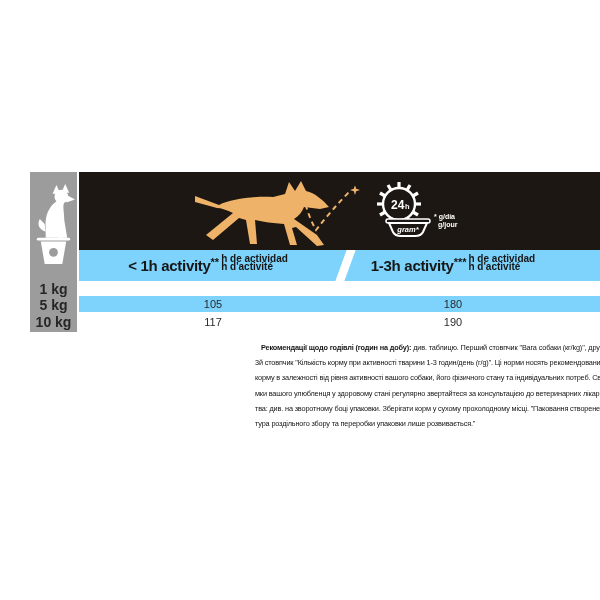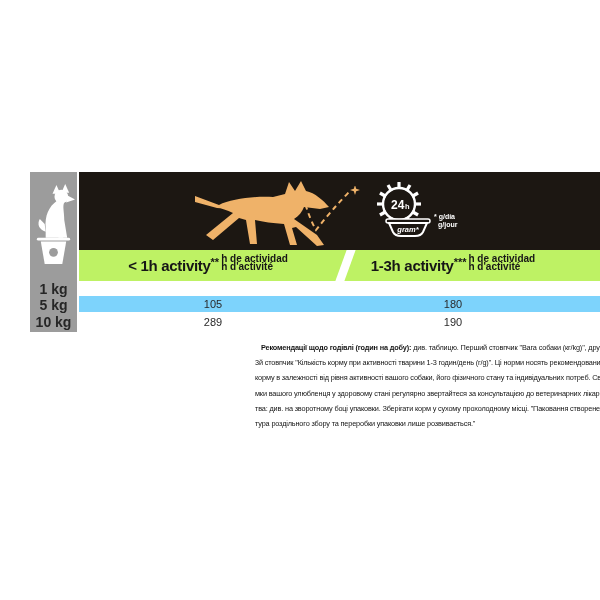--- a/index.html
+++ b/index.html
@@ -16,21 +16,21 @@
   
   .band-black{position:absolute;left:79px;top:172px;width:521px;height:78px;background:#1c1712;padding-left:6px;}
   .band-black .dog{position:absolute;left:112px;top:6px;}
   .band-black .traj{position:absolute;left:218px;top:14px;}
   .band-black .clock{position:absolute;left:296px;top:8px;}
   .band-black .bowl{position:absolute;left:306px;top:46px;}
   .units{position:absolute;left:355px;top:41px;color:#ffffff;font-size:7px;font-weight:700;
          line-height:8px;}
   .units .u2{padding-left:4px;}
   
-  .band-orange{position:absolute;left:79px;top:250px;width:521px;height:31px;background:#bef264;}
+  .band-orange{position:absolute;left:79px;top:250px;width:521px;height:31px;background:#7dd3fc;}
   .hdr{position:absolute;top:0;height:31px;display:flex;align-items:center;justify-content:center;}
   .hdr1{left:0;width:258px;}
   .hdr2{left:252px;width:244px;}
   .hdr-main{font-weight:700;font-size:15px;color:#161616;letter-spacing:-0.3px;white-space:nowrap;}
   .stars{font-weight:700;font-size:11px;color:#161616;position:relative;top:-4px;}
   .hdr-sub{display:flex;flex-direction:column;font-size:10px;font-weight:700;color:#161616;
            line-height:8px;margin-left:2px;margin-top:-6px;white-space:nowrap;}
   .slash{position:absolute;left:262px;top:0;width:9px;height:31px;background:#ffffff;
          transform:skewX(-20deg);}
   
@@ -144,21 +144,21 @@
         <span>h d'activité</span>
       </span>
     </div>
   </div>
 
   <div class="trow r1">
     <span class="cell c0">105</span>
     <span class="cell c1">180</span>
   </div>
   <div class="trow r2">
-    <span class="cell c0">289</span>
+    <span class="cell c0">117</span>
     <span class="cell c1">190</span>
   </div>
 
   <div class="notes">
     <div class="nline"><span class="lead">Рекомендації щодо годівлі (годин на добу):</span><span> див. таблицю. Перший стовпчик "Вага собаки (кг/kg)", другий</span></div>
     <div class="nline">3й стовпчик "Кількість корму при активності тварини 1-3 годин/день (г/g)". Ці норми носять рекомендований</div>
     <div class="nline">корму в залежності від рівня активності вашого собаки, його фізичного стану та індивідуальних потреб. Свіжа</div>
     <div class="nline">мки вашого улюбленця у здоровому стані регулярно звертайтеся за консультацією до ветеринарних лікарів.</div>
     <div class="nline">тва: див. на зворотному боці упаковки. Зберігати корм у сухому прохолодному місці. "Паковання створене з</div>
     <div class="nline">тура роздільного збору та переробки упаковки лише розвивається."</div>

